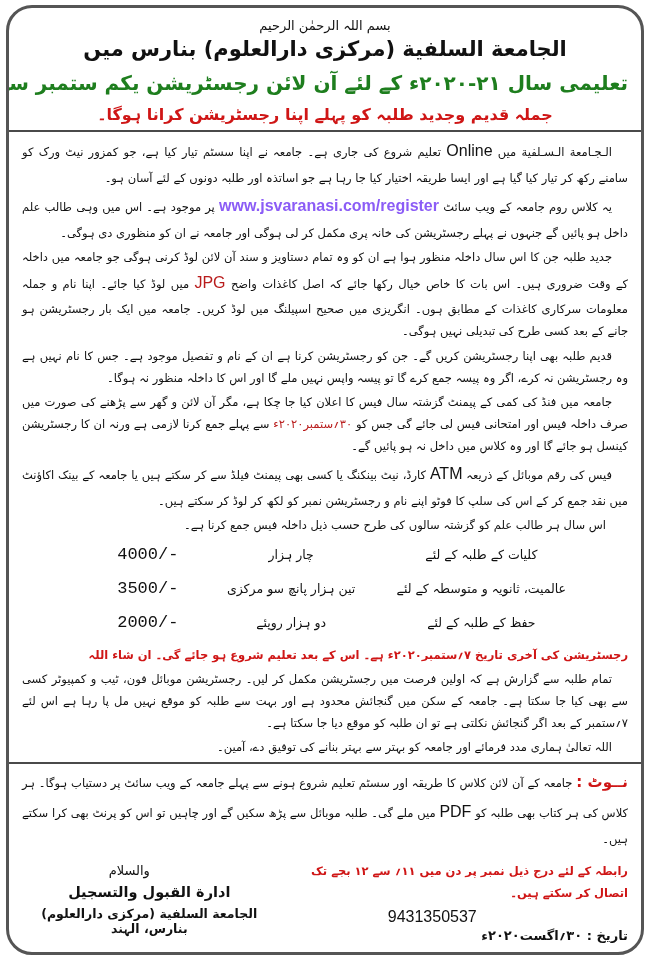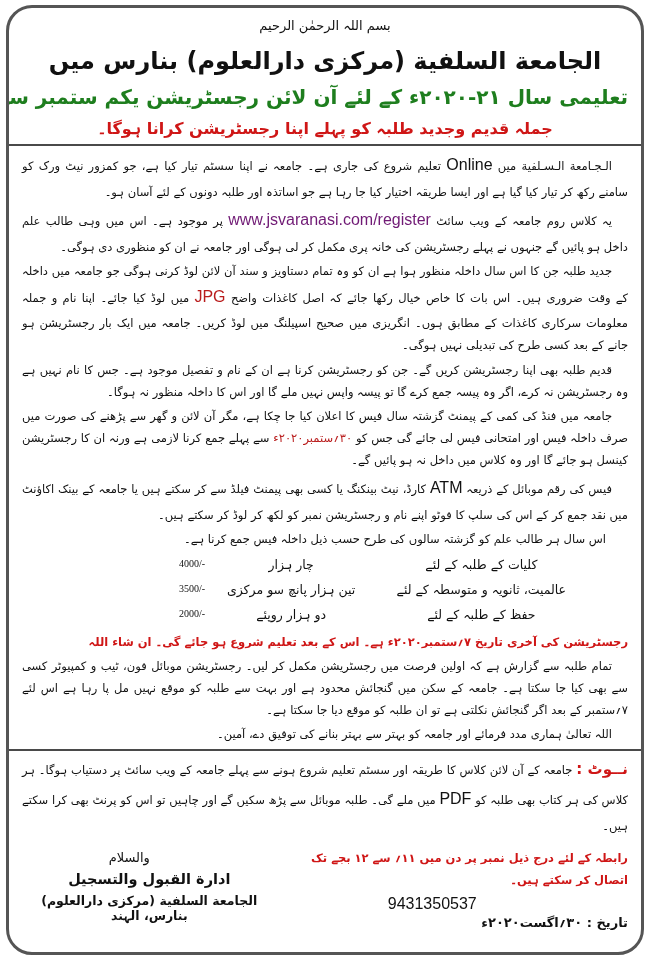--- a/index.html
+++ b/index.html
@@ -7,37 +7,37 @@
     width:650px;height:960px;background:#ffffff;position:relative;
     font-family:"DejaVu Sans",sans-serif;color:#111;
   }
   .frame{
     position:absolute;left:6px;top:5px;right:6px;bottom:5px;
     border:3px solid #555;border-radius:26px;
     box-sizing:border-box;padding:6px 13px 4px 13px;overflow:hidden;
   }
   .center{text-align:center;}
   .bismillah{font-size:13px;margin-top:4px;direction:rtl;}
-  .title{font-size:24px;font-weight:bold;direction:rtl;margin-top:14px;}
+  .title{font-size:21px;font-weight:bold;direction:rtl;margin-top:4px;}
   .headline{font-size:20px;font-weight:bold;color:#1e7e1e;direction:rtl;margin-top:10px;white-space:nowrap;}
   .subtitle{font-size:16px;font-weight:bold;color:#cf1616;direction:rtl;margin-top:10px;margin-bottom:6px;}
   .hr{border:0;border-top:2px solid #4a4a4a;margin:4px -13px;}
   .para{
     direction:rtl;text-align:justify;font-size:11.5px;line-height:1.92;
     margin:2px 0;text-indent:16px;
   }
   .en{font-family:"Liberation Sans",sans-serif;direction:ltr;unicode-bidi:embed;font-size:16px;margin-top:8px;}
-  .url{color:#701a75;font-weight:normal;text-decoration:none;cursor:pointer;}
+  .url{color:#8b5cf6;font-weight:bold;text-decoration:none;cursor:pointer;}
   .red-in{color:#b91c1c;font-weight:normal;}
   .fee-intro{text-indent:22px;}
   .fee-table{direction:rtl;width:86%;margin:2px auto 4px auto;font-size:12.5px;}
   .fee-row{display:grid;grid-template-columns:40% 33% 27%;align-items:center;line-height:2.0;}
   .fee-label{text-align:center;}
   .fee-words{text-align:center;}
-  .fee-amount{direction:ltr;text-align:right;font-family:Liberation Serif, serif;font-size:10px;padding-left:26px;}
+  .fee-amount{direction:ltr;text-align:center;font-family:Liberation Mono, monospace;font-size:17px;padding-left:26px;}
   .deadline{color:#cf1616;font-weight:bold;text-align:right;text-indent:0;margin-top:2px;}
   .note{direction:rtl;text-align:justify;font-size:11.5px;line-height:1.92;margin-top:3px;}
   .note-label{color:#cf1616;font-weight:bold;font-size:15px;}
   .footer{display:flex;direction:ltr;margin-top:4px;}
   .f-left{width:42%;text-align:center;direction:rtl;}
   .salam{font-size:13px;margin:2px 40px 6px 0;}
   .dept{font-size:14.5px;font-weight:bold;margin-bottom:6px;}
   .org{font-size:12.5px;font-weight:bold;direction:rtl;}
   .f-right{width:58%;}
   .contact{color:#cf1616;font-weight:bold;font-size:11.5px;direction:rtl;text-align:right;line-height:1.9;}

